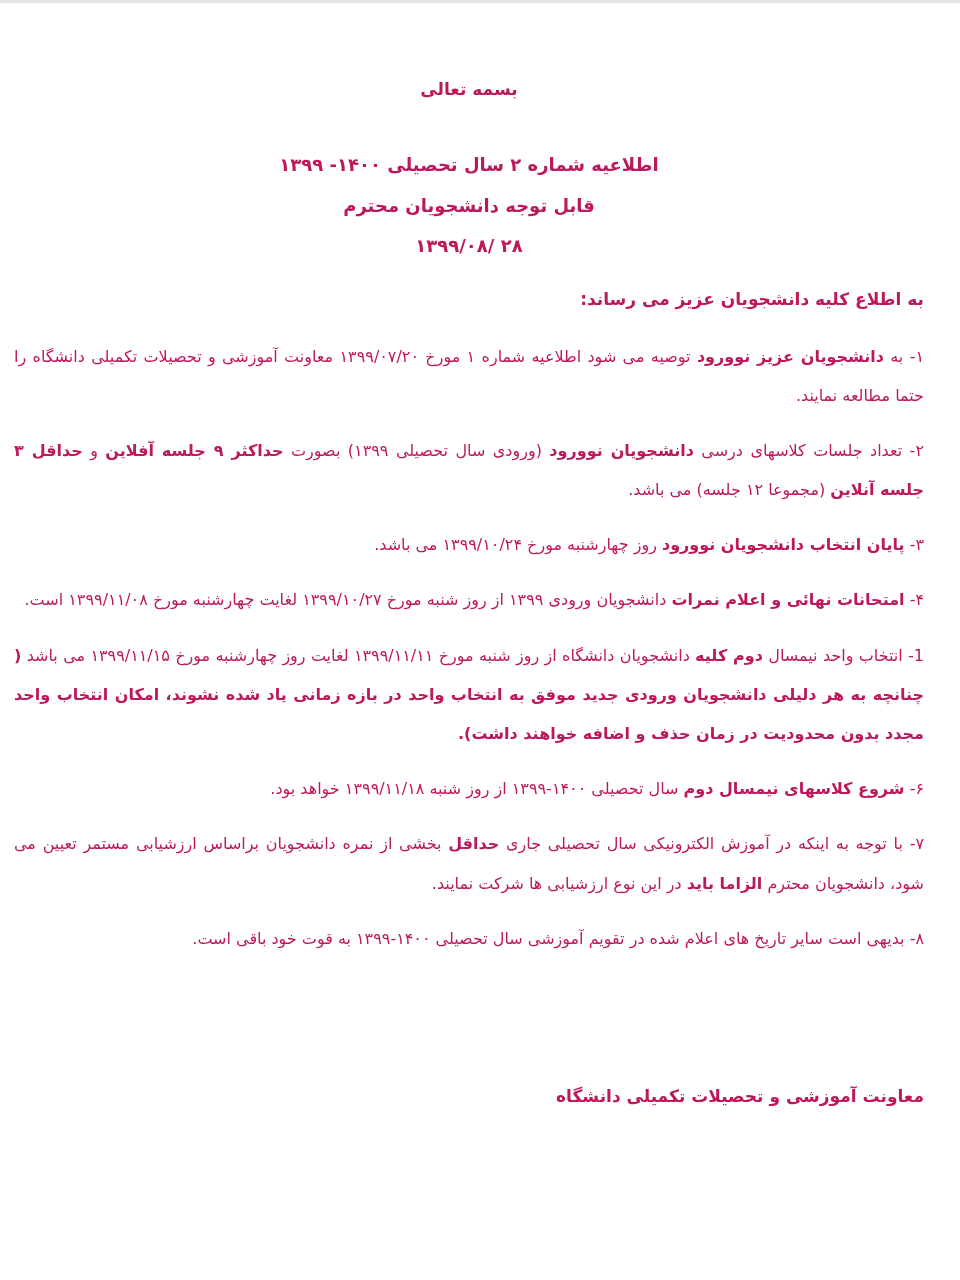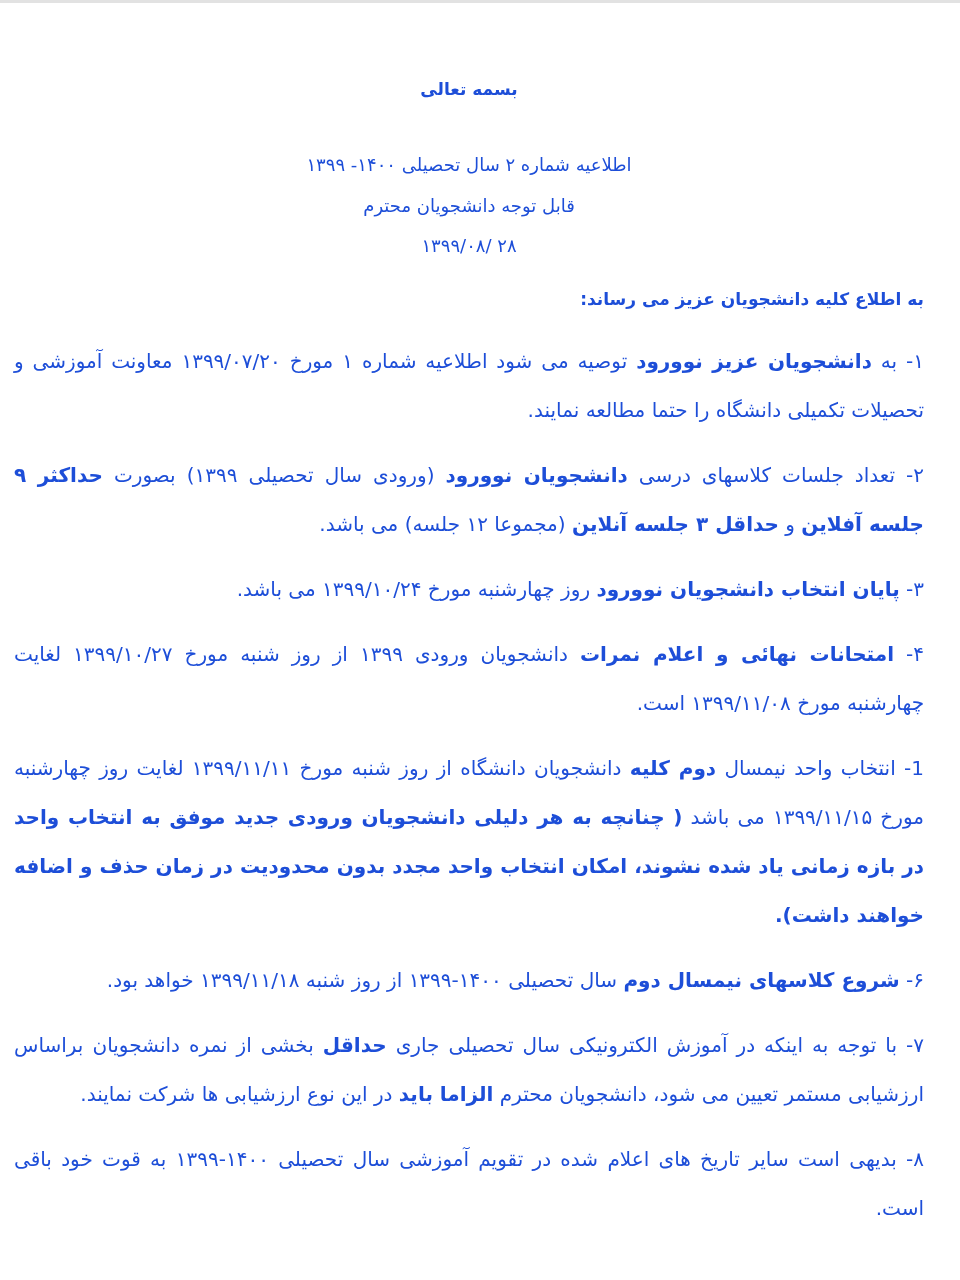--- a/index.html
+++ b/index.html
@@ -9,45 +9,45 @@
   }
   .page {
     position: relative;
     width: 960px;
     height: 1280px;
     margin: 0 auto;
     background: #ffffff;
     border-top: 3px solid #e2e2e2;
     box-sizing: border-box;
     direction: rtl;
-    color: #1d4ed8;
+    color: #be185d;
     font-family: "DejaVu Sans", sans-serif;
     padding: 70px 36px 0 14px;
     overflow: hidden;
   }
   .bismillah {
     text-align: center;
     font-weight: bold;
     font-size: 17px;
     margin: 6px 0 46px 0;
   }
   .header {
     text-align: center;
-    font-weight: normal;
+    font-weight: bold;
     font-size: 18px;
     line-height: 2.25;
     margin: 0 0 22px 0;
   }
   .salutation {
     font-weight: bold;
     font-size: 17px;
     margin: 0 0 28px 0;
   }
   .items {
-    font-size: 20px;
+    font-size: 16px;
   }
   .item {
     margin: 0 0 16px 0;
     line-height: 2.45;
     text-align: justify;
   }
   .item .b { font-weight: bold; }
   .item .u {
     text-underline-offset: 6px;
     text-decoration-thickness: 1.5px;

